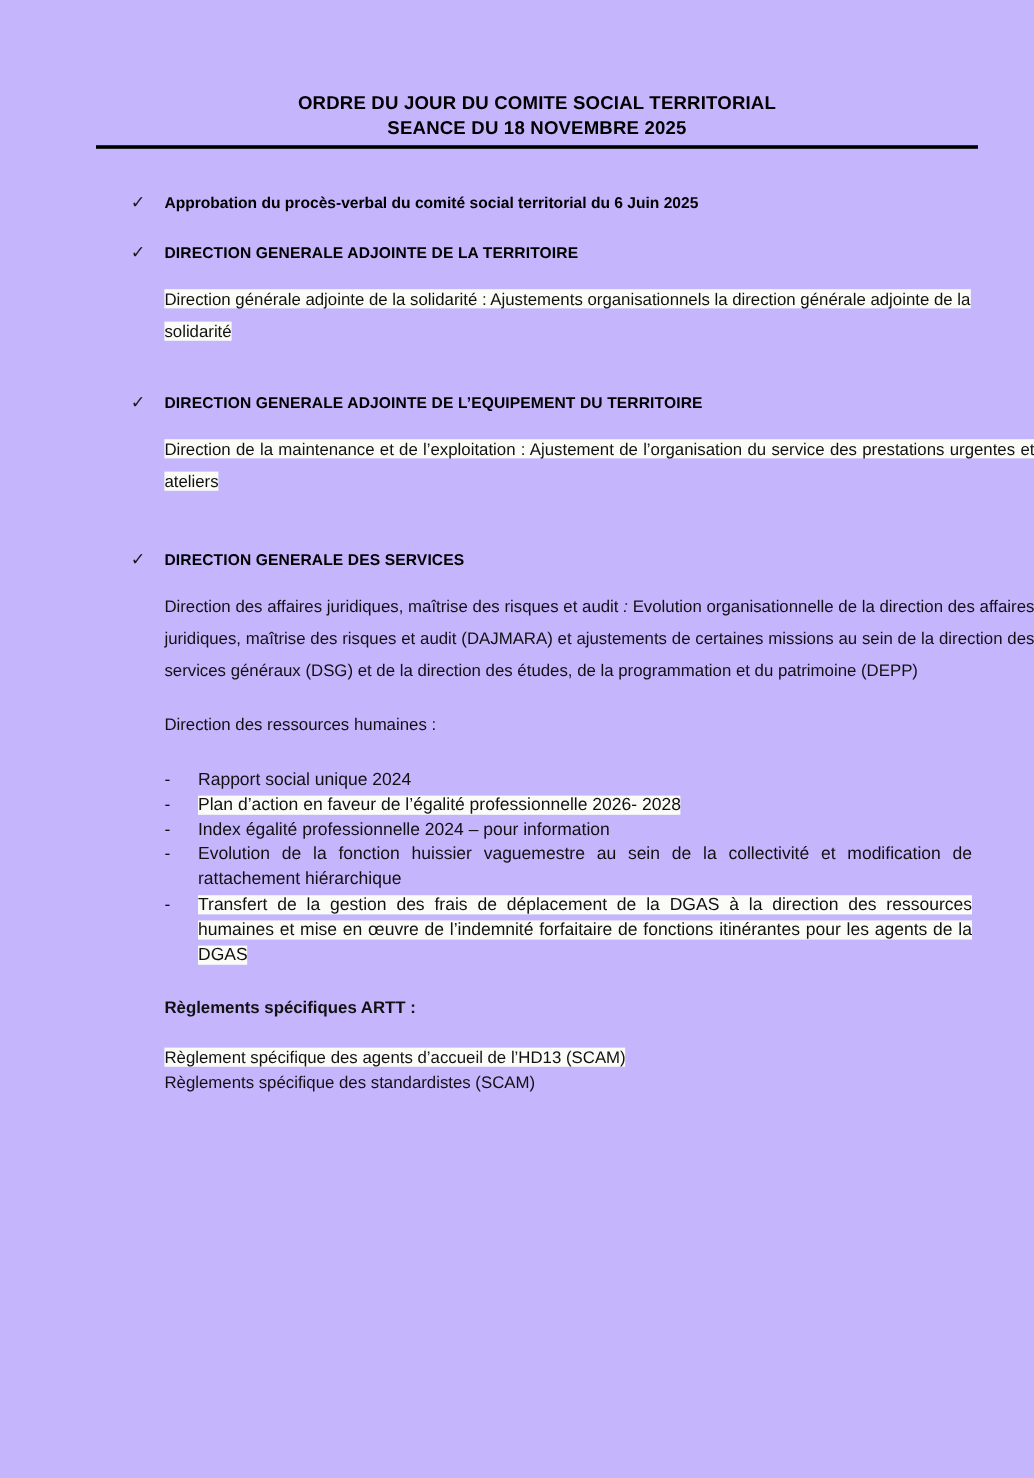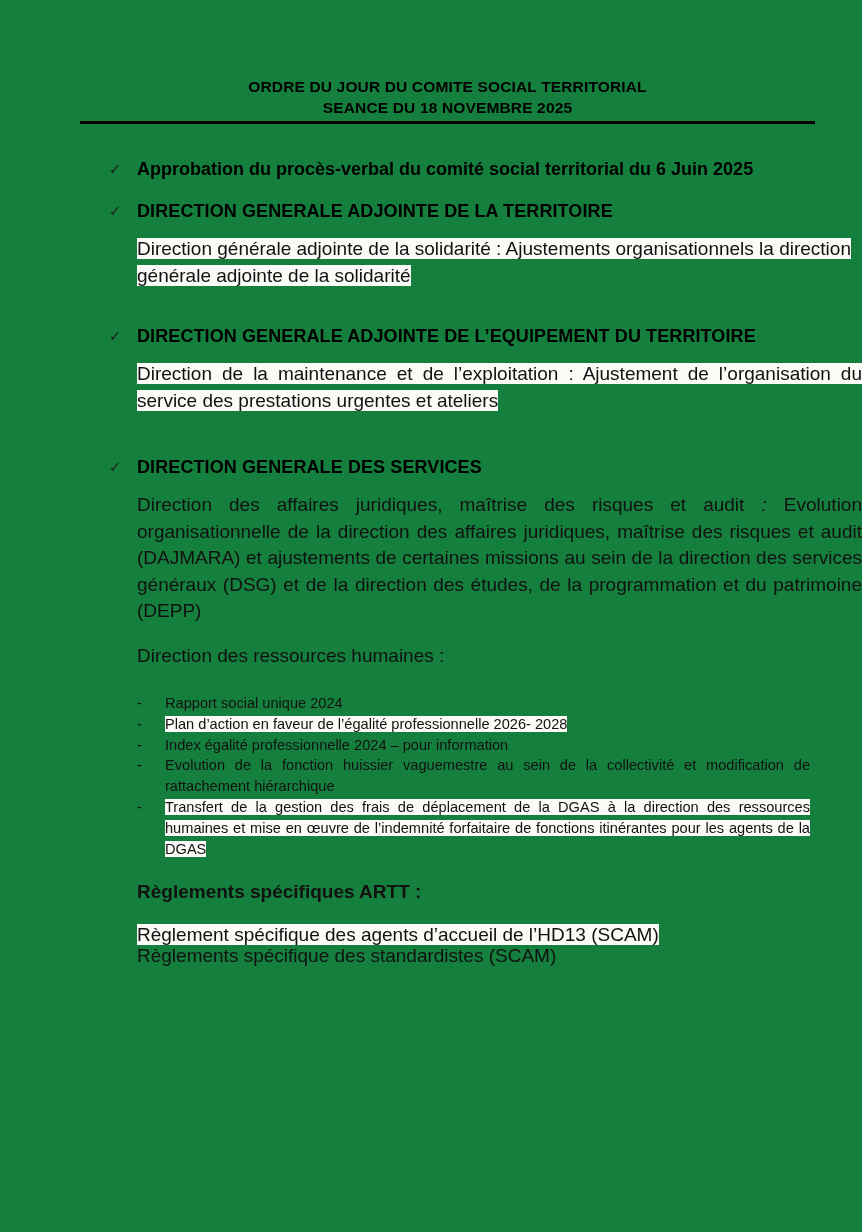--- a/index.html
+++ b/index.html
@@ -16,21 +16,21 @@
     overflow: hidden;
     position: relative;
   }
 
   .page {
     position: absolute;
     left: 0;
     top: 0;
     width: 862px;
     height: 1232px;
-    background: #15803d;
+    background: #c4b5fd;
   }
 
   
   .doc-header {
     position: absolute;
     left: 80px;
     top: 76px;
     width: 735px;
   }
   .doc-title-line {
@@ -71,32 +71,32 @@
     left: 109px;
     top: 0px;
     width: 18px;
     font-size: 14.5px;
     line-height: 22px;
     color: #1a1a1a;
     font-family: "DejaVu Sans", sans-serif;
   }
   .check-label {
     font-weight: bold;
-    font-size: 18px;
+    font-size: 13px;
     line-height: 22px;
     color: #000000;
   }
   .check-label.caps {
     letter-spacing: 0.1px;
   }
 
   
   .para {
     margin-left: 137px;
-    font-size: 19px;
+    font-size: 14px;
     line-height: 26.5px;
     color: #111111;
   }
   .para.justify {
     text-align: justify;
     text-justify: inter-word;
   }
   .para.bold {
     font-weight: bold;
   }

